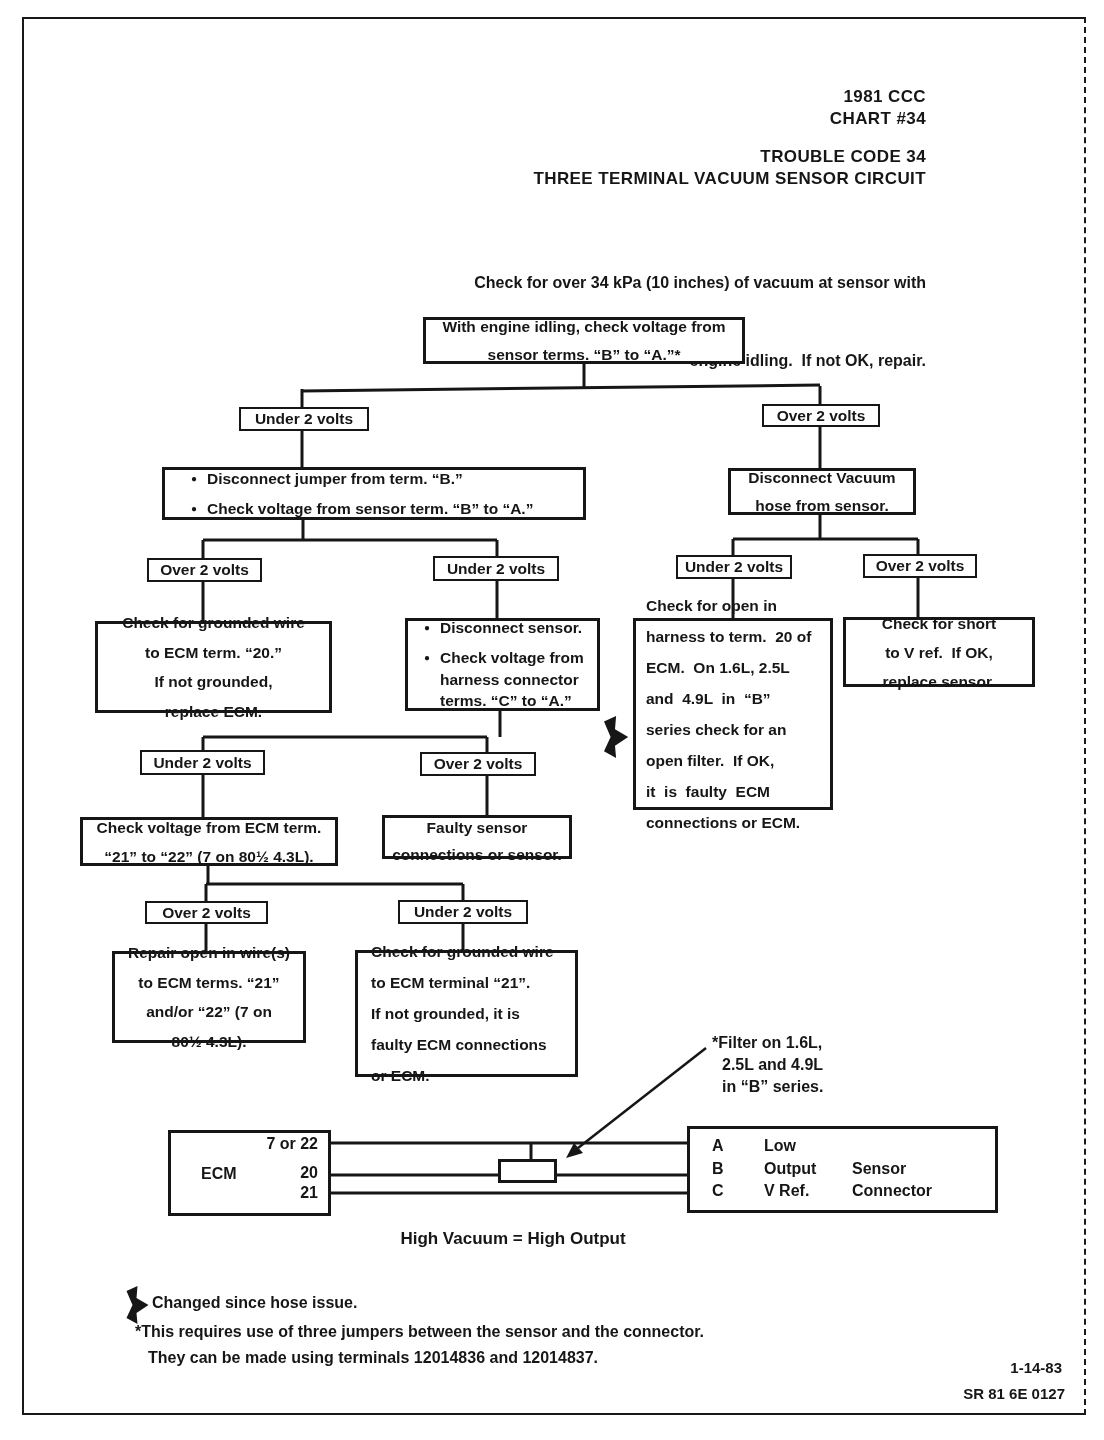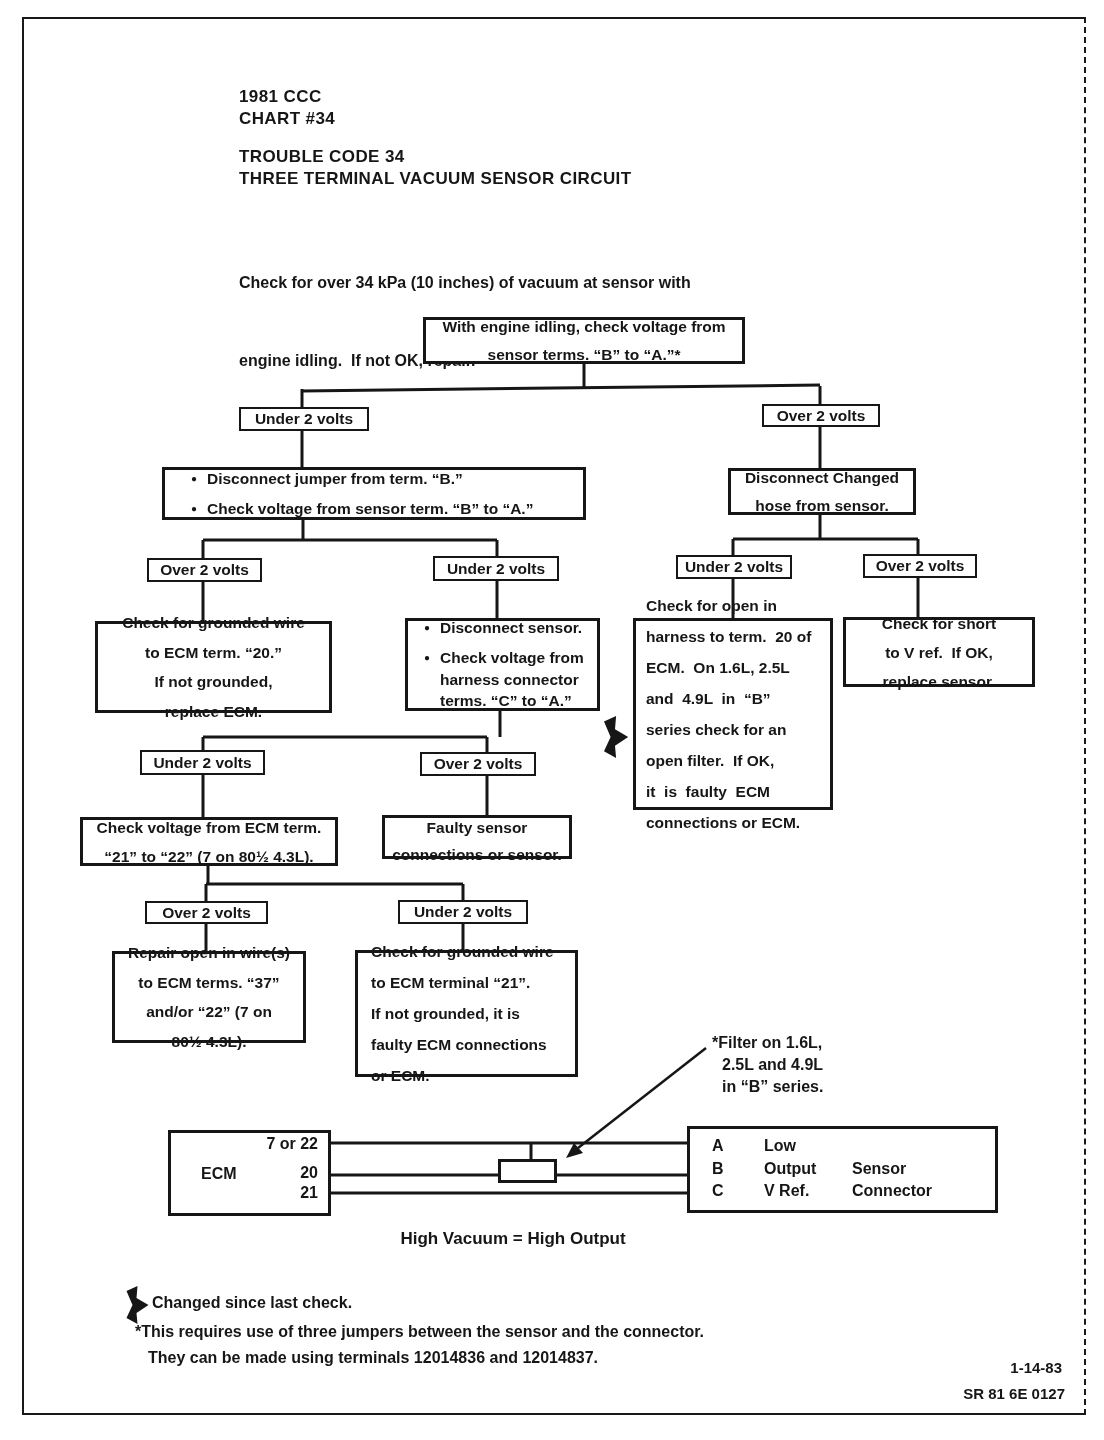--- a/index.html
+++ b/index.html
@@ -25,21 +25,21 @@
   }
   .fbox.ctrbox { align-items:center; text-align:center; }
   .lbl {
     position:absolute; background:#ffffff; border:2px solid #161616; z-index:2;
     font-size:15.5px; line-height:20px; text-align:center;
     display:flex; align-items:center; justify-content:center;
   }
   .brow { display:flex; align-items:flex-start; }
   .bdot { width:26px; text-align:center; font-size:10px; line-height:22px; flex:none; }
   .btxt { flex:1; }
-  .hdr { position:absolute; left:239px; width:670px; text-align:left; z-index:2; }
+  .hdr { position:absolute; left:256px; width:670px; text-align:right; z-index:2; }
   .big { font-size:17px; line-height:22px; letter-spacing:0.4px; }
   .note { font-size:16px; line-height:26px; }
   .wirebox { position:absolute; background:#ffffff; border:3px solid #161616; z-index:2; }
   .ftr { font-size:16px; line-height:20px; z-index:2; }
   .icon { z-index:3; }
 </style>
 </head>
 <body>
 
 <div id="page">
@@ -115,21 +115,21 @@
       <span class="bdot">●</span>
       <span class="btxt">Disconnect jumper from term. “B.”</span>
     </div>
     <div class="brow">
       <span class="bdot">●</span>
       <span class="btxt">Check voltage from sensor term. “B” to “A.”</span>
     </div>
   </div>
 
   <div class="fbox ctrbox" style="left:728px; top:468px; width:188px; height:47px; line-height:20px;">
-    <div>Disconnect Changed</div>
+    <div>Disconnect Vacuum</div>
     <div>hose from sensor.</div>
   </div>
 
   <div class="lbl" style="left:147px; top:558px; width:115px; height:24px;">Over 2 volts</div>
   <div class="lbl" style="left:433px; top:556px; width:126px; height:25px;">Under 2 volts</div>
   <div class="lbl" style="left:676px; top:555px; width:116px; height:24px;">Under 2 volts</div>
   <div class="lbl" style="left:863px; top:554px; width:114px; height:24px;">Over 2 volts</div>
 
   <div class="fbox ctrbox" style="left:95px; top:621px; width:237px; height:92px;">
     <div>Check for grounded wire</div>
@@ -185,21 +185,21 @@
   <div class="fbox ctrbox" style="left:382px; top:815px; width:190px; height:44px; line-height:19px;justify-content:space-between;">
     <div>Faulty sensor</div>
     <div>connections or sensor.</div>
   </div>
 
   <div class="lbl" style="left:145px; top:901px; width:123px; height:23px;">Over 2 volts</div>
   <div class="lbl" style="left:398px; top:900px; width:130px; height:24px;">Under 2 volts</div>
 
   <div class="fbox ctrbox" style="left:112px; top:951px; width:194px; height:92px;">
     <div>Repair open in wire(s)</div>
-    <div>to ECM terms. “37”</div>
+    <div>to ECM terms. “21”</div>
     <div>and/or “22” (7 on</div>
     <div>80½ 4.3L).</div>
   </div>
 
   <div class="fbox" style="left:355px; top:950px; width:223px; height:127px; padding-left:13px; line-height:23px;">
     <div>Check for grounded wire</div>
     <div>to ECM terminal “21”.</div>
     <div>If not grounded, it is</div>
     <div>faulty ECM connections</div>
     <div>or ECM.</div>
@@ -236,21 +236,21 @@
       <span class="abs" style="left:74px;">V Ref.</span>
       <span class="abs" style="left:162px;">Connector</span>
     </div>
   </div>
 
   <div class="abs ctr" style="left:373px; top:1229px; width:280px; font-size:17px; z-index:2;">High Vacuum = High Output</div>
 
   <svg class="abs icon" style="left:123px; top:1285px;" width="27" height="40" viewBox="0 0 26 40">
     <path d="M3,6 L14,1 L13,13 L25,20 L13,28 L14,39 L3,33 L9,20 Z" fill="#161616"></path>
   </svg>
-  <div class="abs ftr" style="left:152px; top:1293px;">Changed since last check.</div>
+  <div class="abs ftr" style="left:152px; top:1293px;">Changed since hose issue.</div>
 
   <div class="abs ftr" style="left:135px; top:1322px;">*This requires use of three jumpers between the sensor and the connector.</div>
   <div class="abs ftr" style="left:148px; top:1348px;">They can be made using terminals 12014836 and 12014837.</div>
 
   <div class="abs ftr" style="right:42px; top:1358px; font-size:15px;">1-14-83</div>
   <div class="abs ftr" style="right:39px; top:1384px; font-size:15px;">SR 81 6E 0127</div>
 
 </div>
 
 </body></html>

